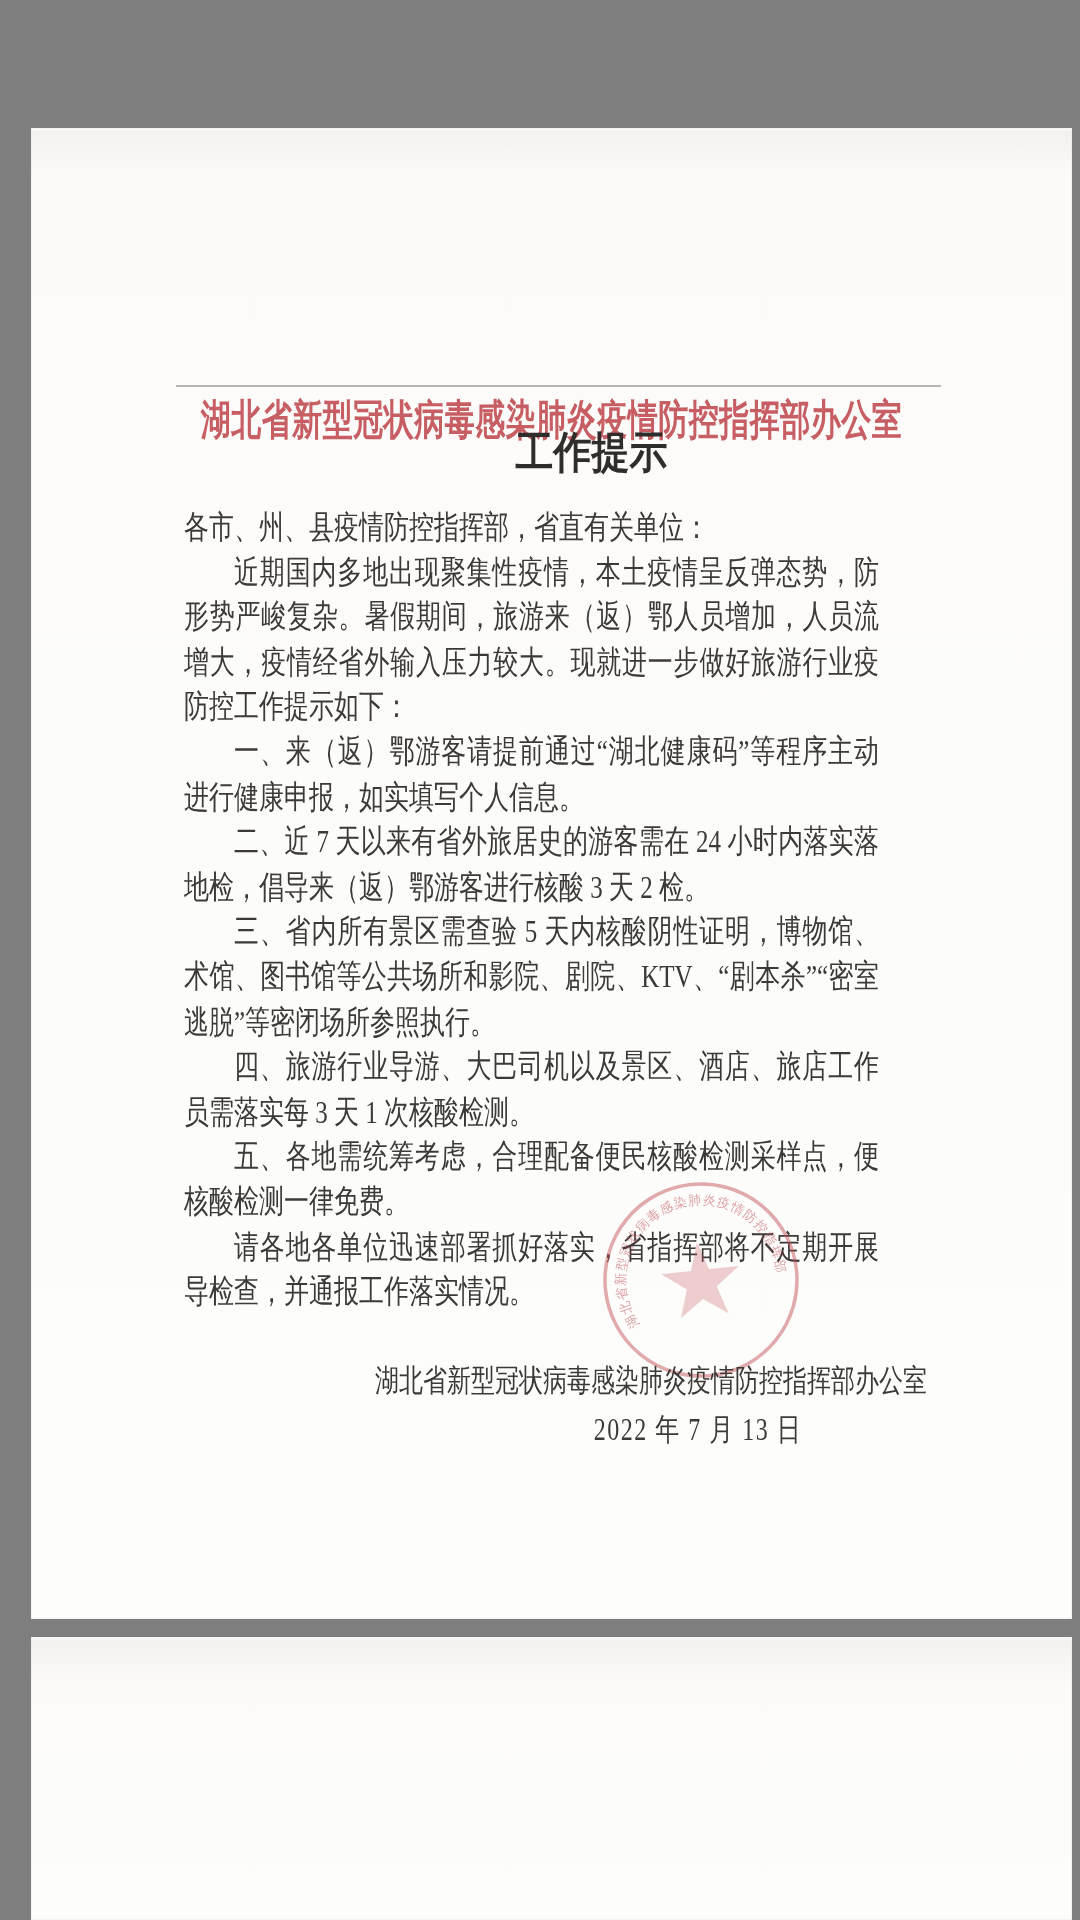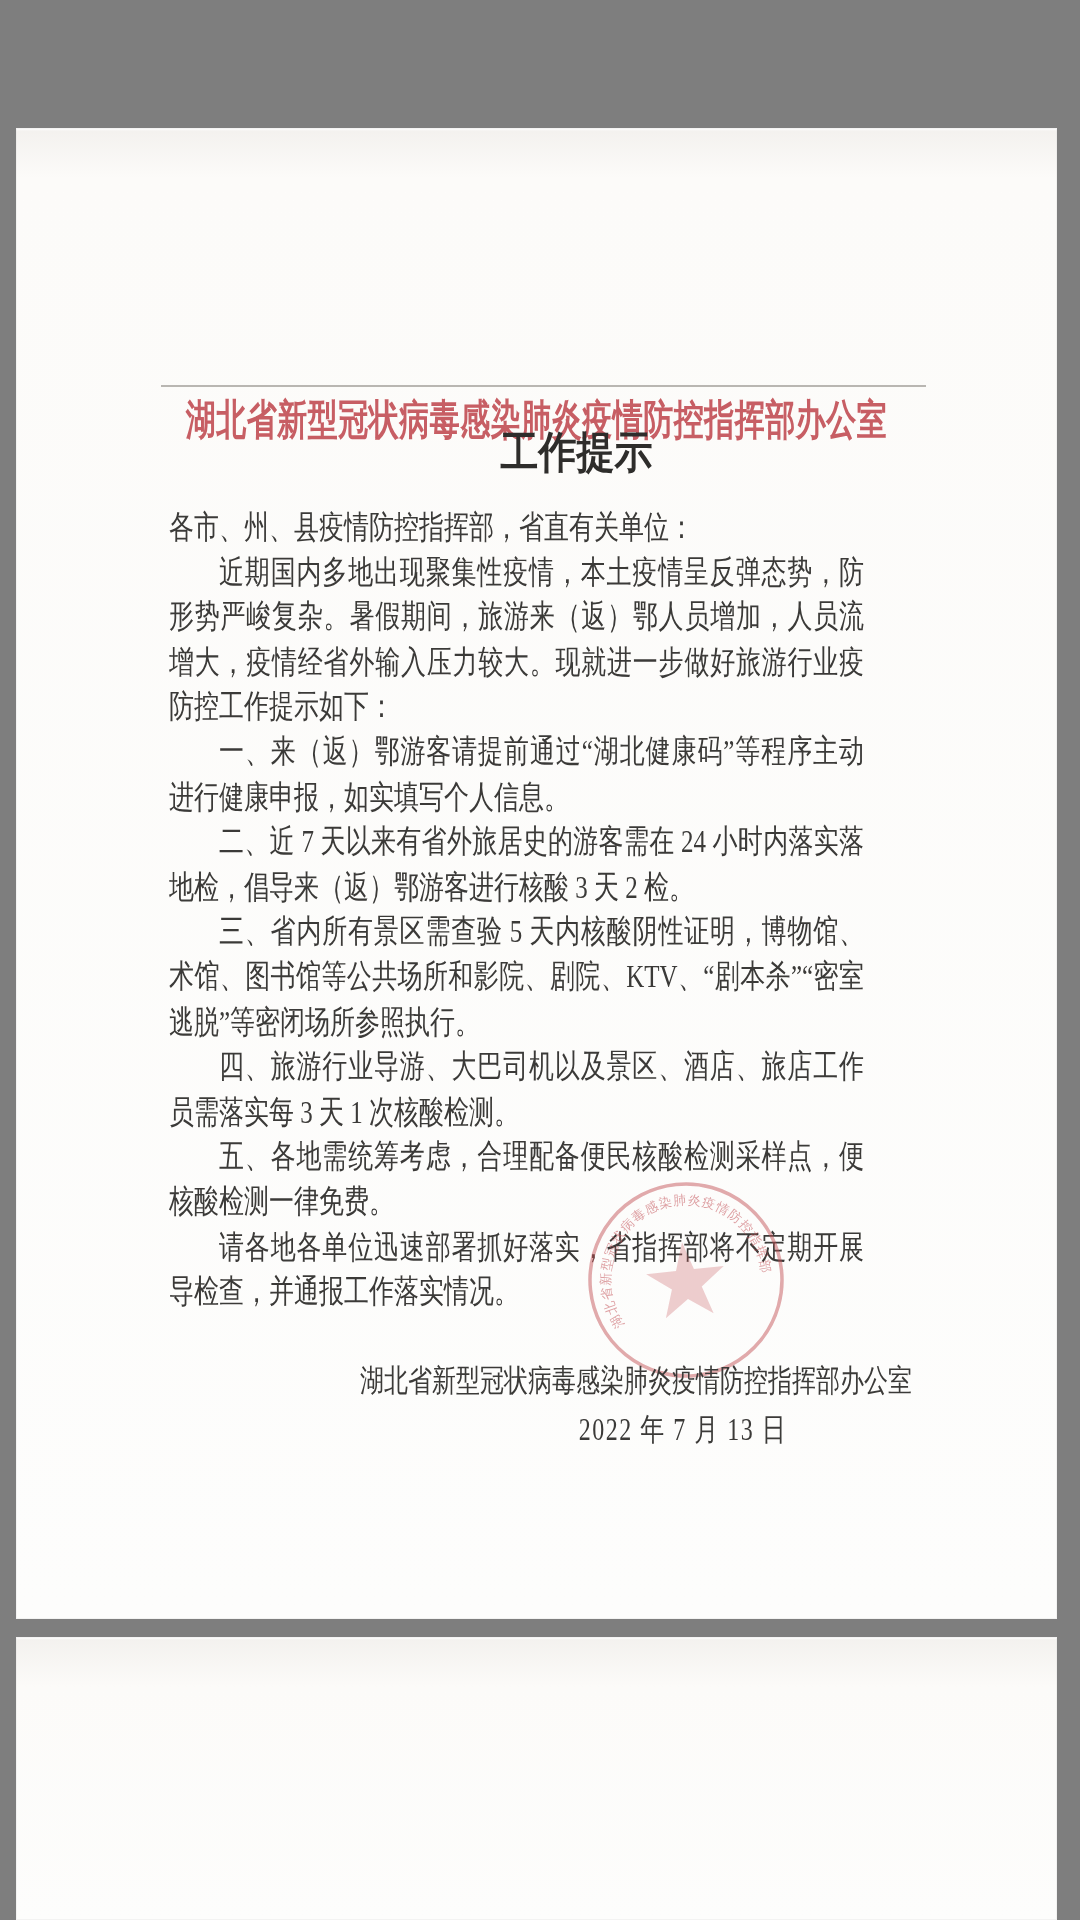--- a/index.html
+++ b/index.html
@@ -2,21 +2,21 @@
 <html><head>
 <meta charset="utf-8">
 <style>
   html,body{margin:0;padding:0;background:#7e7e7e;}
   .screen{
     position:relative;width:1080px;height:1920px;margin:0 auto;
     background:#7e7e7e;overflow:hidden;
     font-family:"Liberation Serif","DejaVu Serif",serif;
   }
   .paper{
-    position:absolute;left:16px;width:1041px;
+    position:absolute;left:31px;width:1041px;
     background:linear-gradient(180deg,#f3f1ee 0px,#fcfbf9 50px,#fdfdfc 100%);
     box-shadow:inset 0 0 0 1px rgba(0,0,0,0.04), inset 0 2px 2px rgba(255,255,255,0.9);
   }
   .paper1{top:128px;height:1491px;}
   .paper2{top:1637px;height:283px;}
 
   .office-header{
     position:absolute;top:272px;left:0;width:100%;
     text-align:center;font-size:30px;font-weight:bold;
     letter-spacing:0.5px;color:#c24e54;opacity:0.9;

